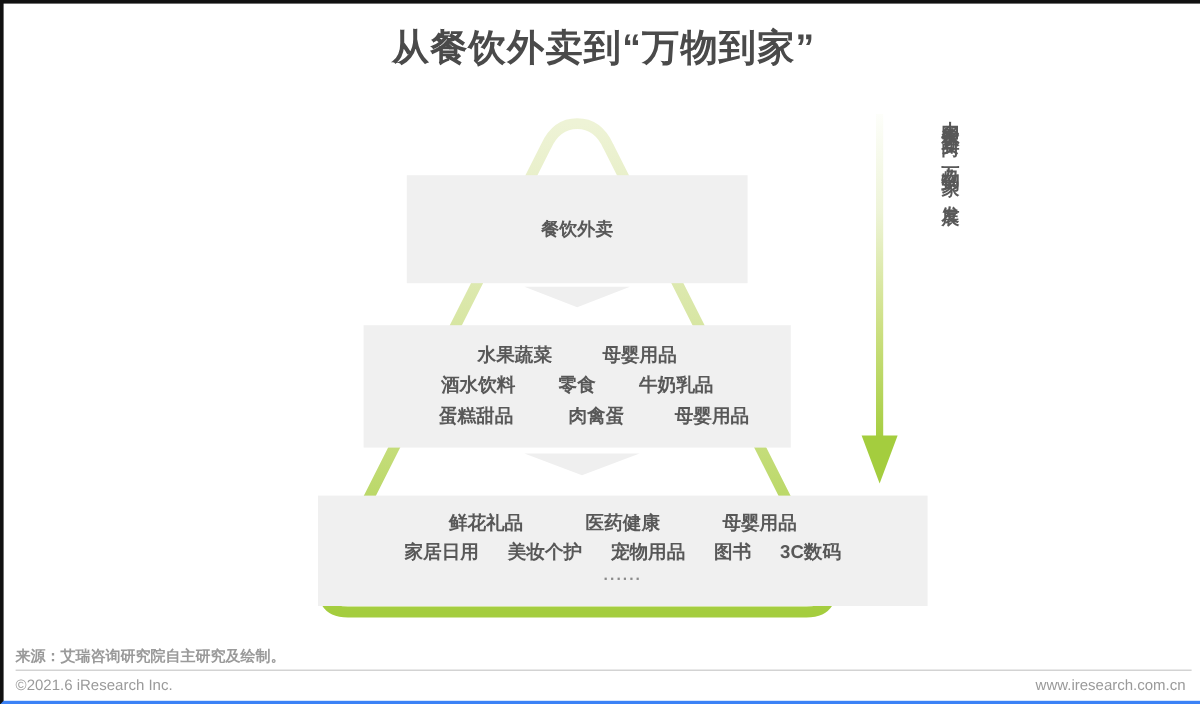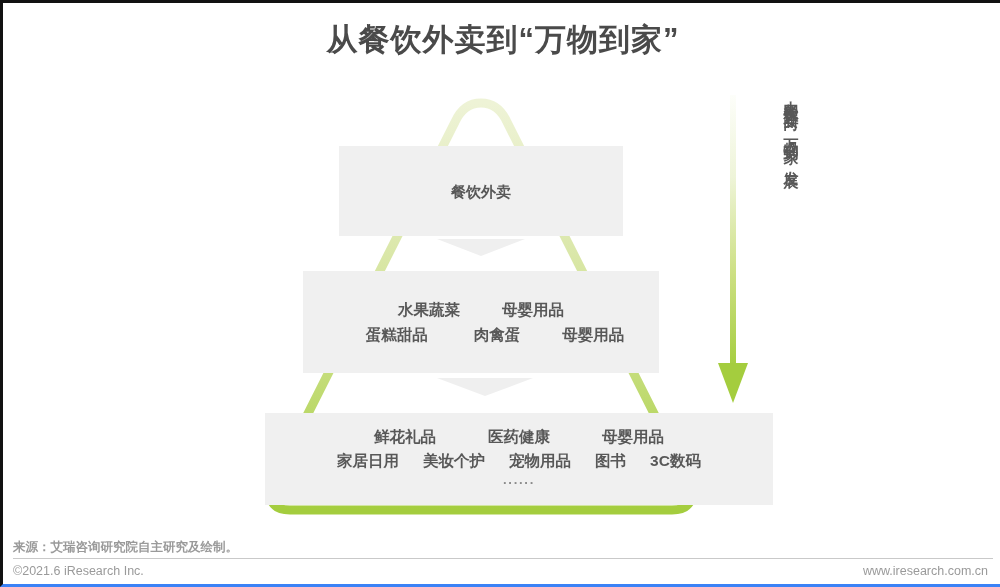--- a/index.html
+++ b/index.html
@@ -235,20 +235,25 @@
         </div>
       </div>
 
       <div class="chevron chev-1"></div>
 
       <div class="tier tier-2">
         <div class="tier-row r2a">
           <span class="cell">水果蔬菜</span>
           <span class="cell">母婴用品</span>
         </div>
+        <div class="tier-row r2b">
+          <span class="cell">酒水饮料</span>
+          <span class="cell">零食</span>
+          <span class="cell">牛奶乳品</span>
+        </div>
         <div class="tier-row r2c">
           <span class="cell">蛋糕甜品</span>
           <span class="cell">肉禽蛋</span>
           <span class="cell">母婴用品</span>
         </div>
       </div>
 
       <div class="chevron chev-2"></div>
 
       <div class="tier tier-3">

